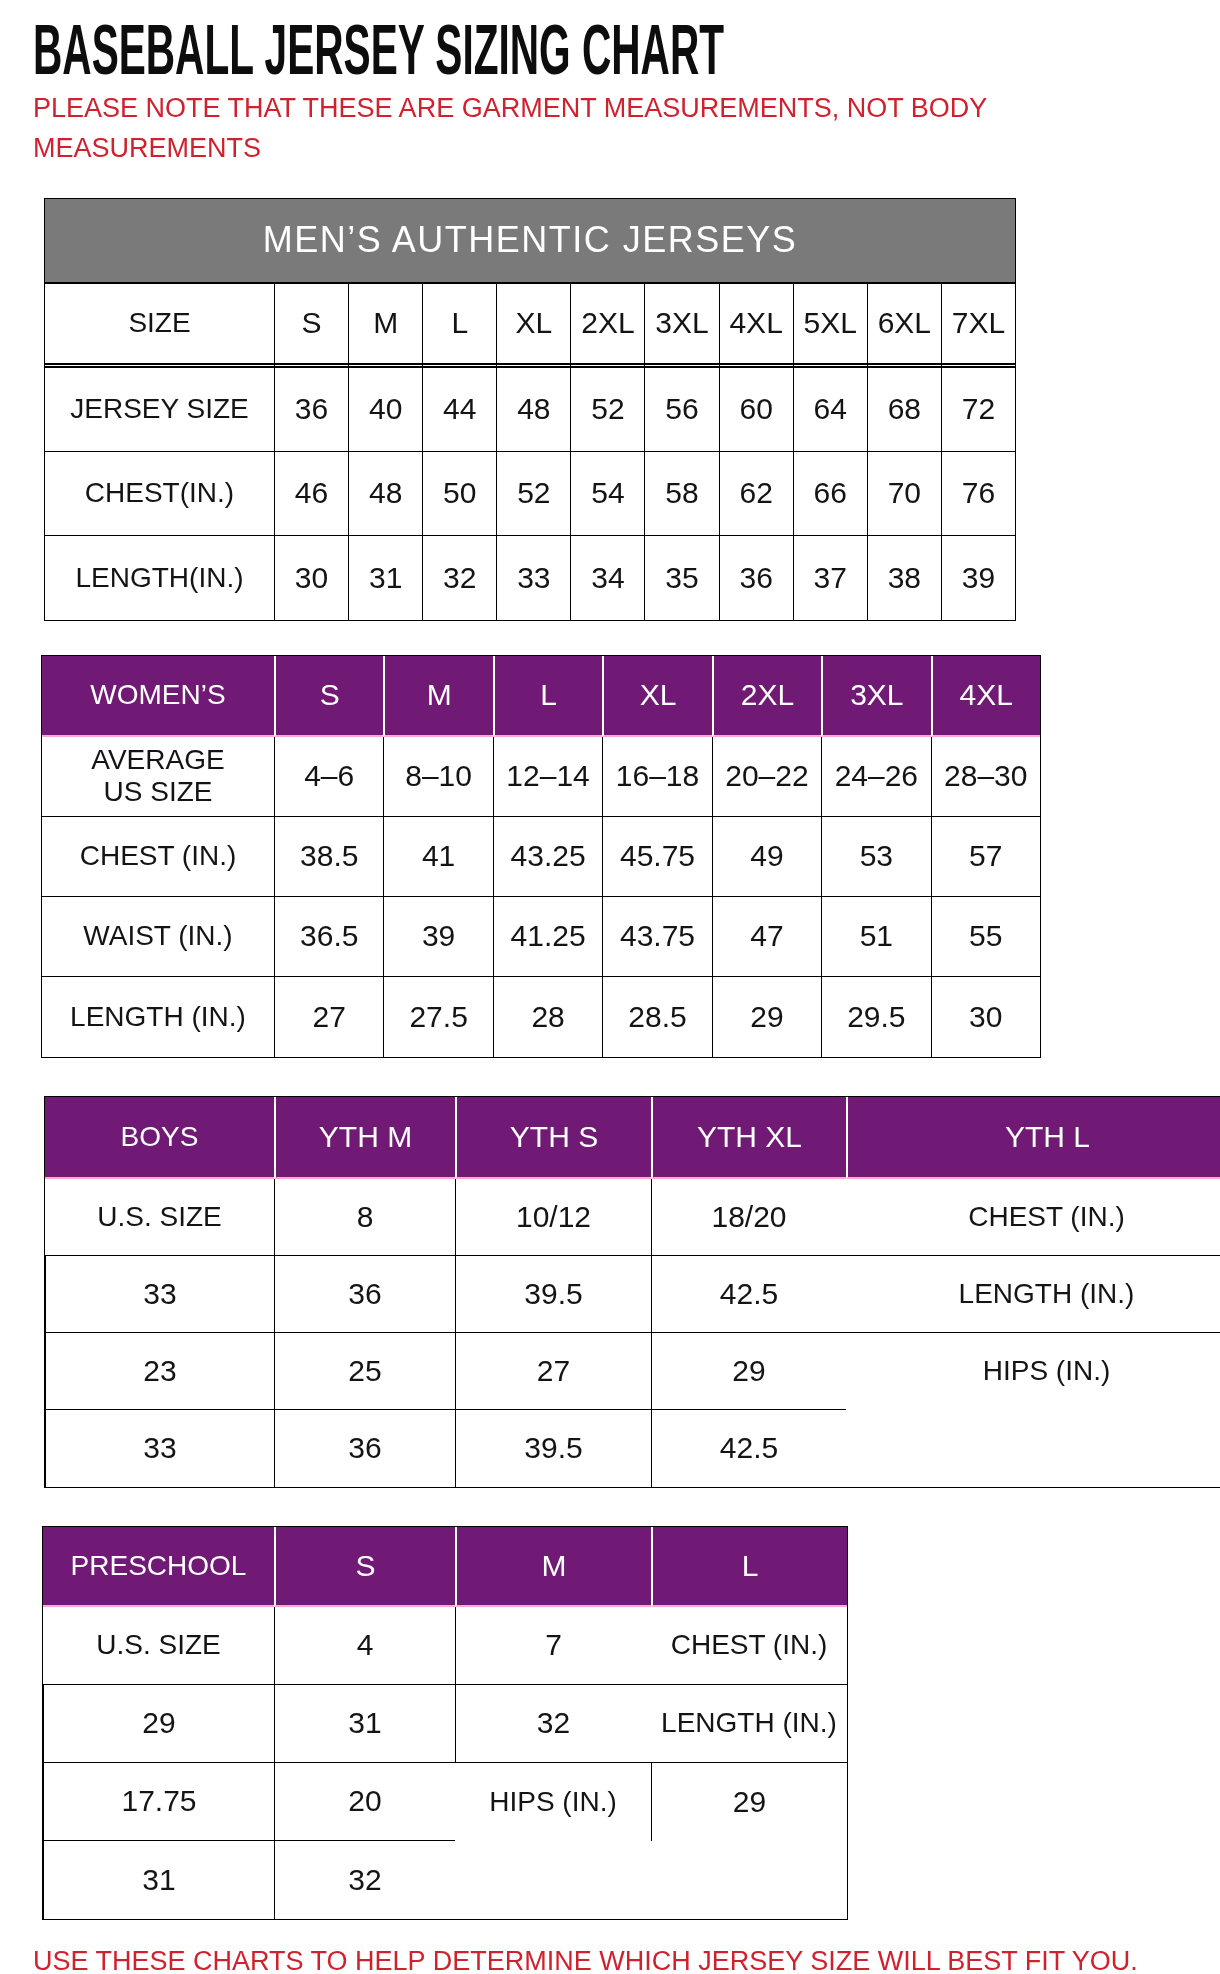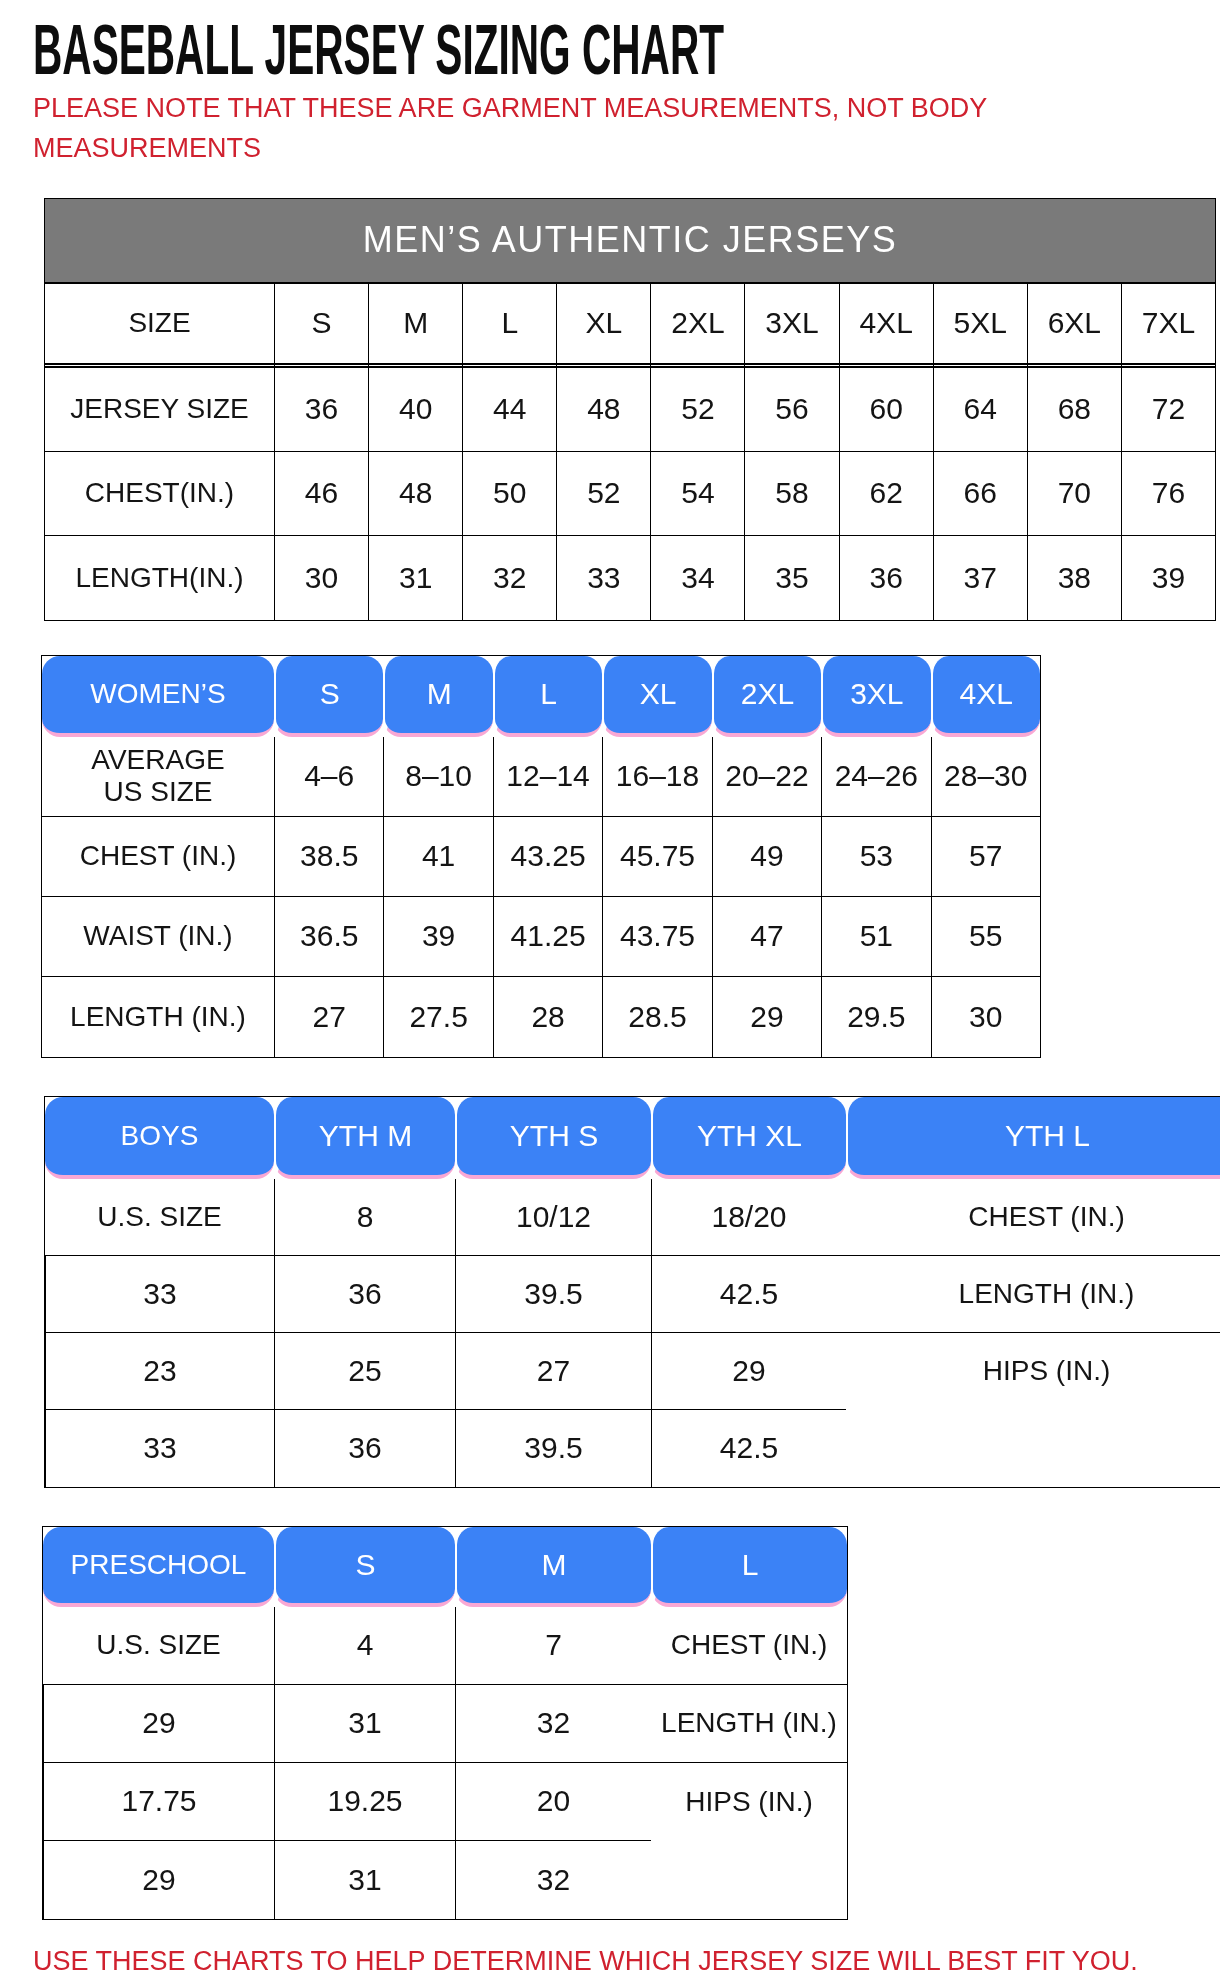--- a/index.html
+++ b/index.html
@@ -45,21 +45,21 @@
   
   .tbl {
     display: grid;
     box-sizing: border-box;
     border: 1px solid #000;
     background: #fff;
   }
   .tbl-mens {
     grid-template-columns: 229px repeat(10, 1fr);
     grid-template-rows: 85px 84px 84px 84px 84px;
-    width: 1172px;
+    width: 972px;
     margin: 30px 0 0 44px;
   }
   .tbl-womens {
     grid-template-columns: 232px repeat(7, 1fr);
     grid-template-rows: 81px 80px 80px 80px 80px;
     width: 1000px;
     margin: 34px 0 0 41px;
   }
   .tbl-boys {
     grid-template-columns: 229px 181px 196px 195px 1fr;
@@ -98,26 +98,25 @@
     border-bottom: 2px solid #000;
   }
 
   .hdr-plain {
     background: #ffffff;
     border-bottom: 5px double #000;
     font-size: 30px;
   }
 
   .hdr-gray {
-    background: #3b82f6;
+    background: #701a75;
     color: #ffffff;
     border-left: 2px solid #ffffff;
-    border-bottom: 4px solid #f9a8d4;
+    border-bottom: 2px solid #f9a8d4;
     font-size: 30px;
-    border-radius: 18px;
   }
   .hdr-gray.c0 { border-left: none; }
 
   .cell.lbl {
     font-size: 28px;
     white-space: pre-line;
     line-height: 1.15;
   }
 </style>
 </head>
@@ -251,21 +250,20 @@
         <div class="cell hdr-gray">L</div>
         <div class="cell lbl c0">U.S. SIZE</div>
         <div class="cell val">4</div>
         <div class="cell val">7</div>
         <div class="cell lbl c0">CHEST (IN.)</div>
         <div class="cell val">29</div>
         <div class="cell val">31</div>
         <div class="cell val">32</div>
         <div class="cell lbl c0">LENGTH (IN.)</div>
         <div class="cell val">17.75</div>
-        <div class="cell val">19.25</div>
         <div class="cell val">20</div>
         <div class="cell lbl rlast c0">HIPS (IN.)</div>
         <div class="cell val rlast">29</div>
         <div class="cell val rlast">31</div>
         <div class="cell val rlast">32</div>
       </div>
     </div>
   <p class="footer">USE THESE CHARTS TO HELP DETERMINE WHICH JERSEY SIZE WILL BEST FIT YOU.</p>
 </div>
 

